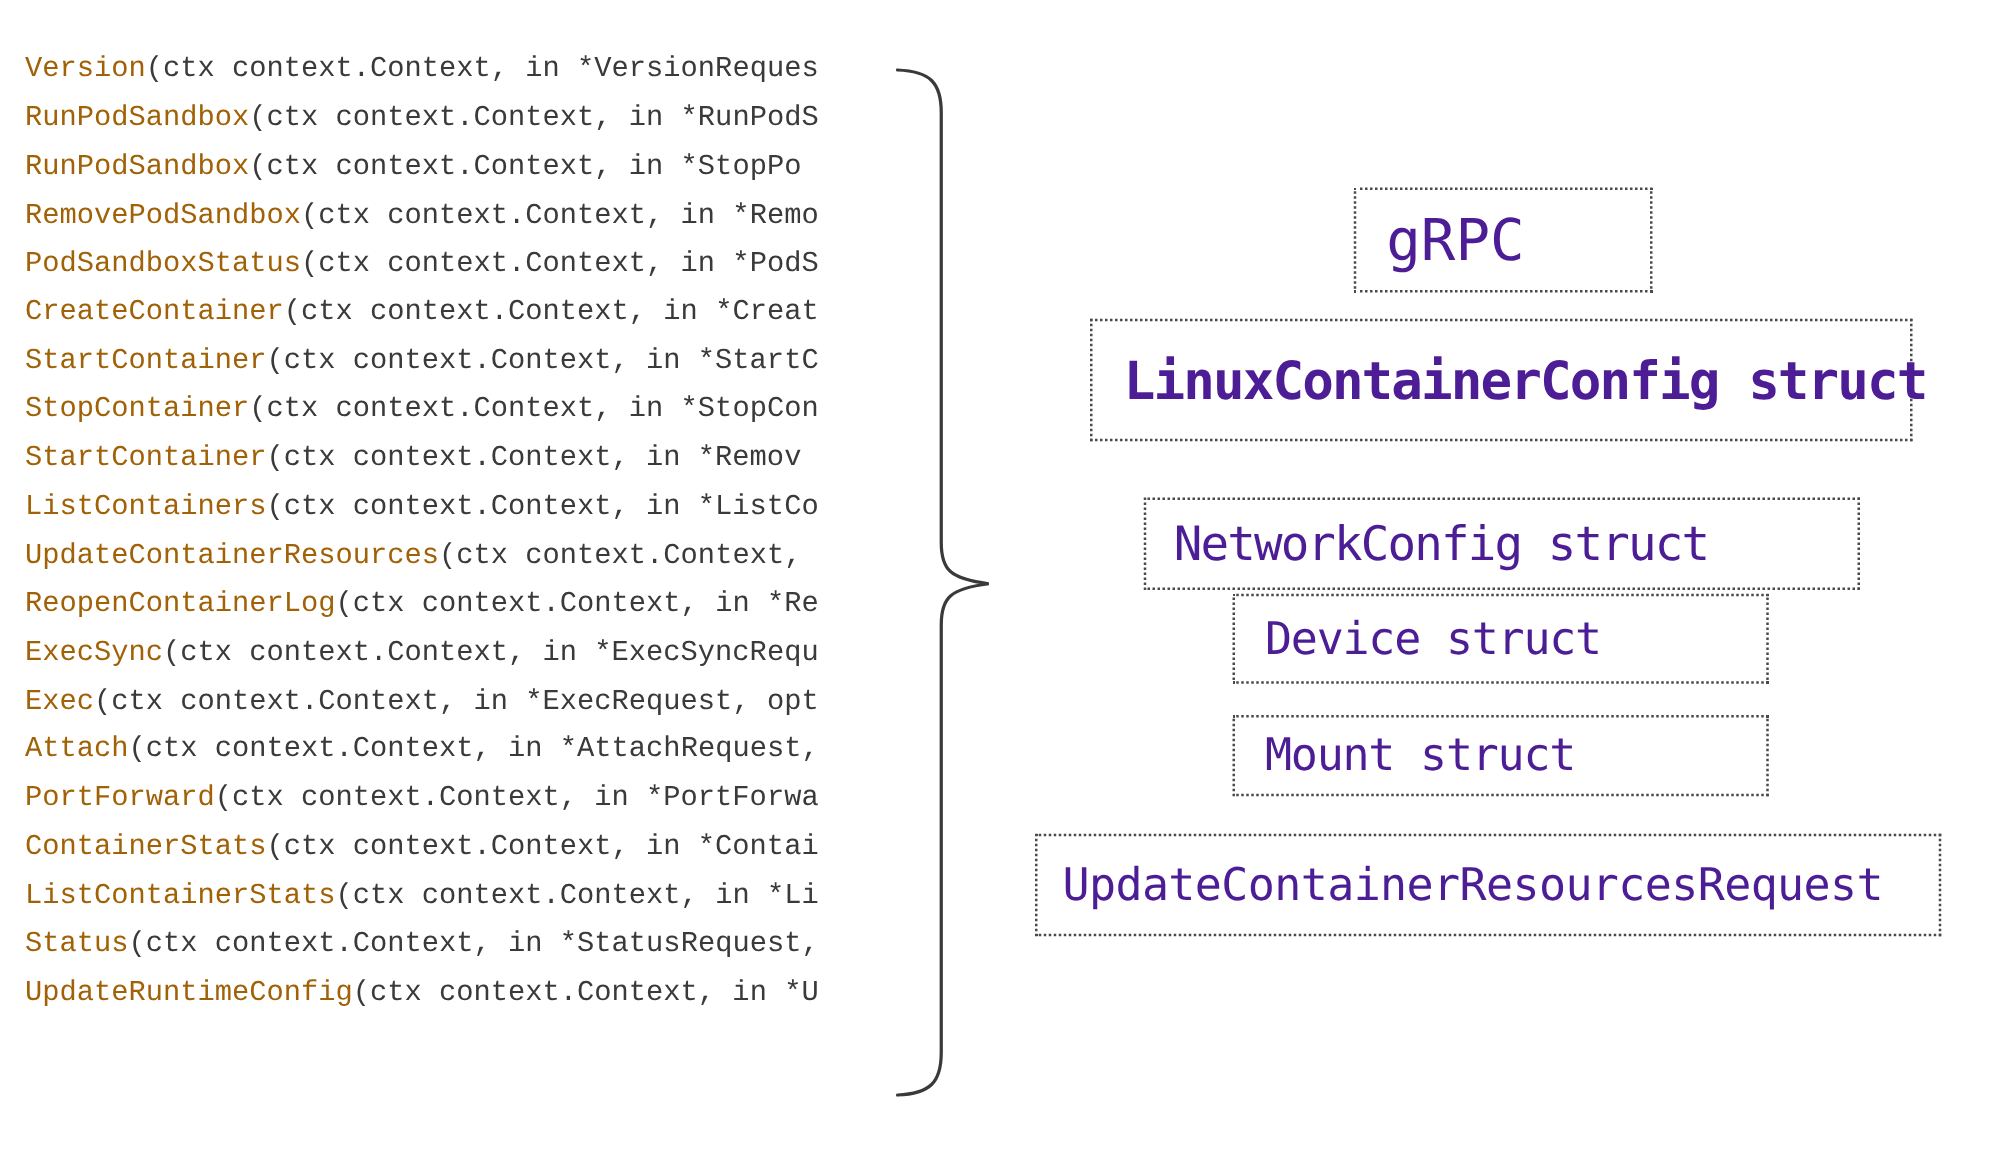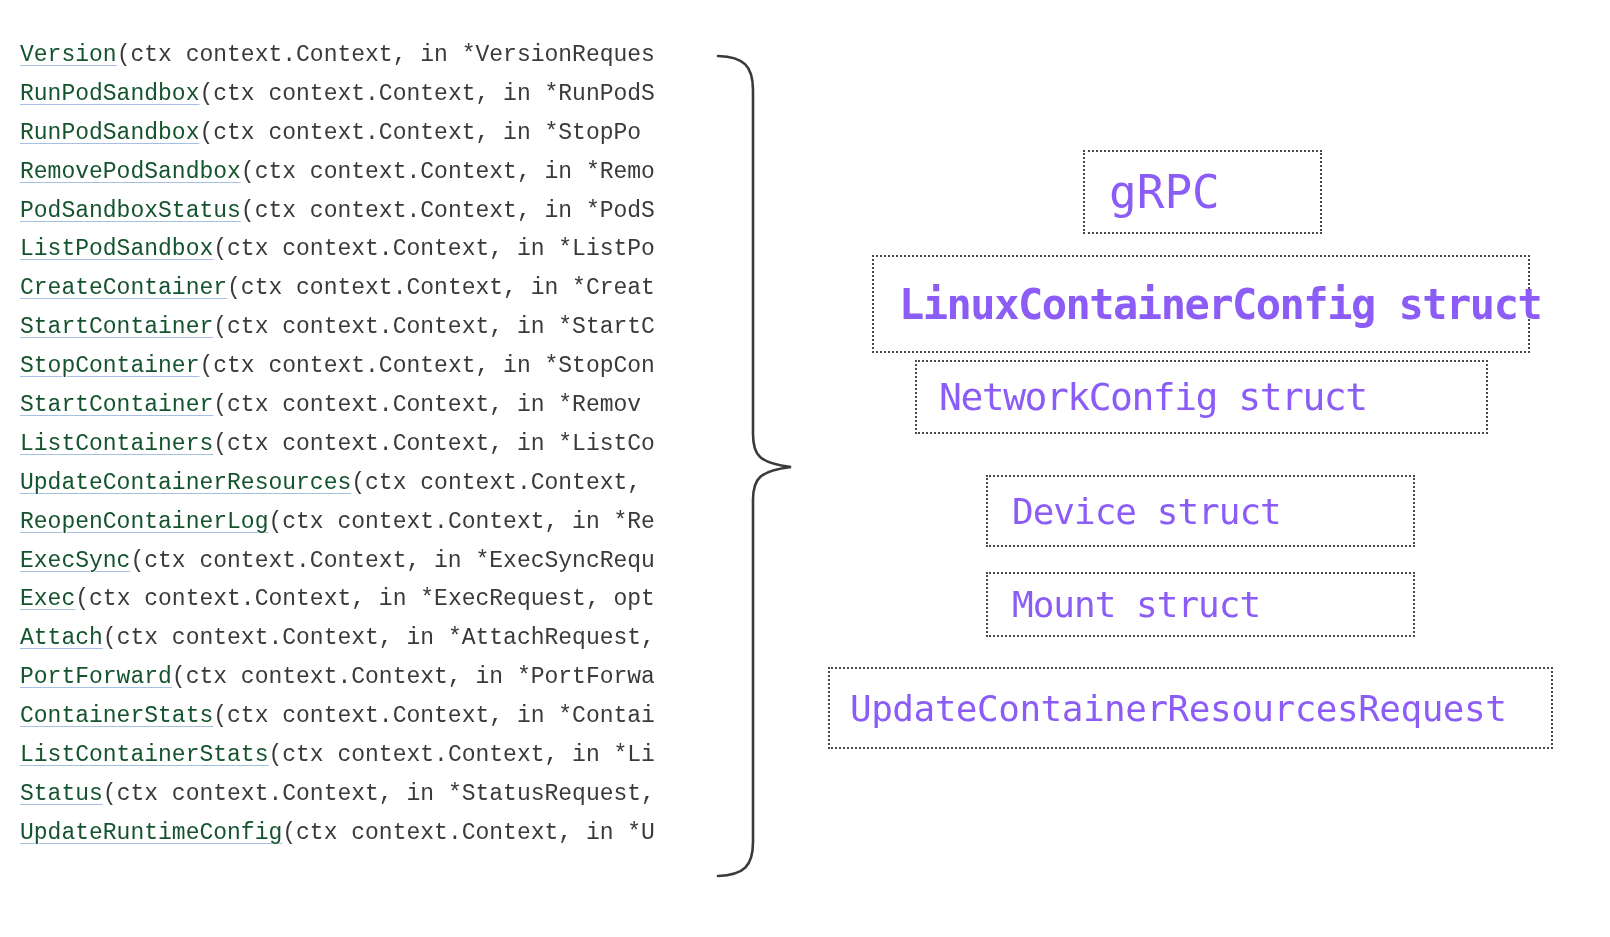--- a/index.html
+++ b/index.html
@@ -10,61 +10,59 @@
   
   .code-panel{
     position:absolute;left:20px;top:36px;width:638px;height:866px;
     overflow:hidden;
     font-family:"Liberation Mono","DejaVu Sans Mono",monospace;
     font-size:23px;line-height:38.9px;color:#3a3a3a;
     white-space:nowrap;
   }
   .code-line{white-space:nowrap;height:38.9px;}
   .method-link{
-    color:#14532d;
-    text-decoration:underline;
+    color:#a16207;
     text-decoration-color:#a7bfe4;
     text-decoration-thickness:1px;
     text-underline-offset:4px;
     cursor:pointer;
   }
   
   .brace-svg{position:absolute;left:700px;top:40px;width:105px;height:850px;}
   .brace-svg path{fill:none;stroke:#3a3a3a;stroke-width:2.6px;stroke-linecap:round;}
   
   .dbox{
     position:absolute;box-sizing:border-box;
     border:2px dotted #4a4a4a;background:#ffffff;
     display:flex;align-items:center;
     font-family:"DejaVu Sans Mono","Liberation Mono",monospace;
-    color:#8b5cf6;white-space:nowrap;
+    color:#4c1d95;white-space:nowrap;
   }
   .box-grpc   {left:1083px;top:150px;width:239px;height:84px;font-size:46px;padding-left:24px;}
   .box-linux  {left:872px; top:255px;width:658px;height:98px;font-size:42px;letter-spacing:-1.5px;padding-left:25px;font-weight:bold;}
-  .box-network{left:915px; top:360px;width:573px;height:74px;font-size:38px;letter-spacing:-1.5px;padding-left:22px;}
+  .box-network{left:915px; top:398px;width:573px;height:74px;font-size:38px;letter-spacing:-1.5px;padding-left:22px;}
   .box-device {left:986px; top:475px;width:429px;height:72px;font-size:36px;letter-spacing:-1px;padding-left:24px;}
   .box-mount  {left:986px; top:572px;width:429px;height:65px;font-size:36px;letter-spacing:-1px;padding-left:24px;}
   .box-update {left:828px; top:667px;width:725px;height:82px;font-size:36px;letter-spacing:-0.5px;padding-left:20px;}
 </style>
 </head>
 <body>
 
 <div class="code-panel">
 
     <div class="code-line"><span class="method-link">Version</span><span>(ctx context.Context, in *VersionReques</span></div>
 
     <div class="code-line"><span class="method-link">RunPodSandbox</span><span>(ctx context.Context, in *RunPodS</span></div>
 
     <div class="code-line"><span class="method-link">RunPodSandbox</span><span>(ctx context.Context, in *StopPo</span></div>
 
     <div class="code-line"><span class="method-link">RemovePodSandbox</span><span>(ctx context.Context, in *Remo</span></div>
 
     <div class="code-line"><span class="method-link">PodSandboxStatus</span><span>(ctx context.Context, in *PodS</span></div>
 
-    <div class="code-line"><span class="method-link">ListPodSandbox</span><span>(ctx context.Context, in *ListPo</span></div>
 
     <div class="code-line"><span class="method-link">CreateContainer</span><span>(ctx context.Context, in *Creat</span></div>
 
     <div class="code-line"><span class="method-link">StartContainer</span><span>(ctx context.Context, in *StartC</span></div>
 
     <div class="code-line"><span class="method-link">StopContainer</span><span>(ctx context.Context, in *StopCon</span></div>
 
     <div class="code-line"><span class="method-link">StartContainer</span><span>(ctx context.Context, in *Remov</span></div>
 
     <div class="code-line"><span class="method-link">ListContainers</span><span>(ctx context.Context, in *ListCo</span></div>

